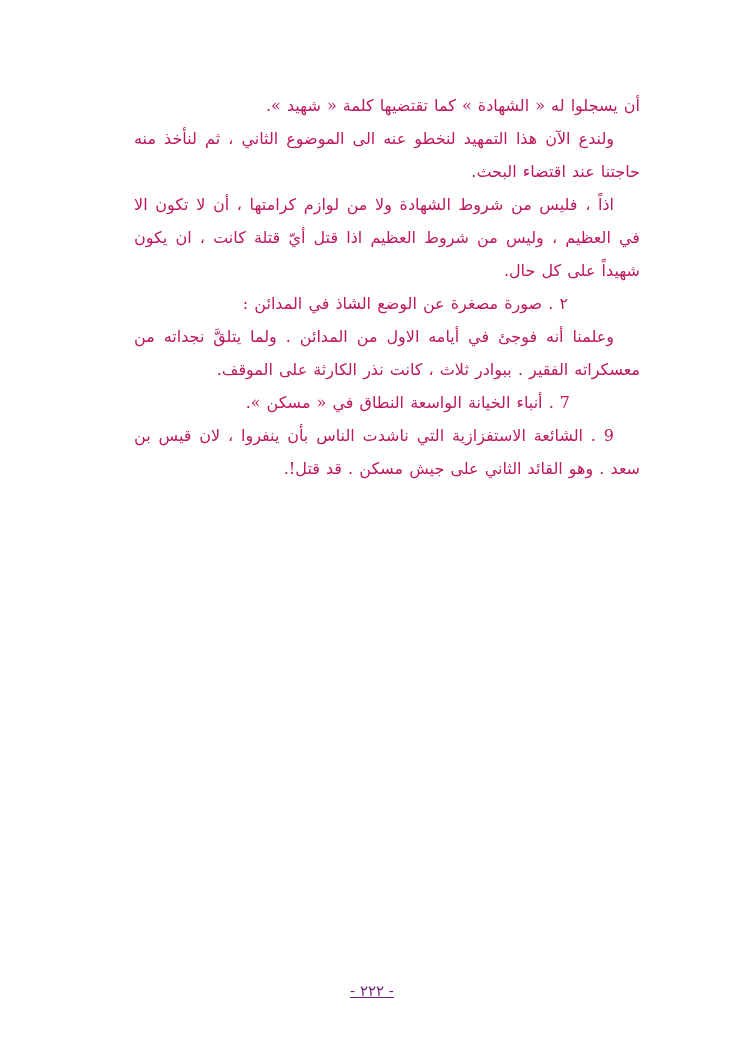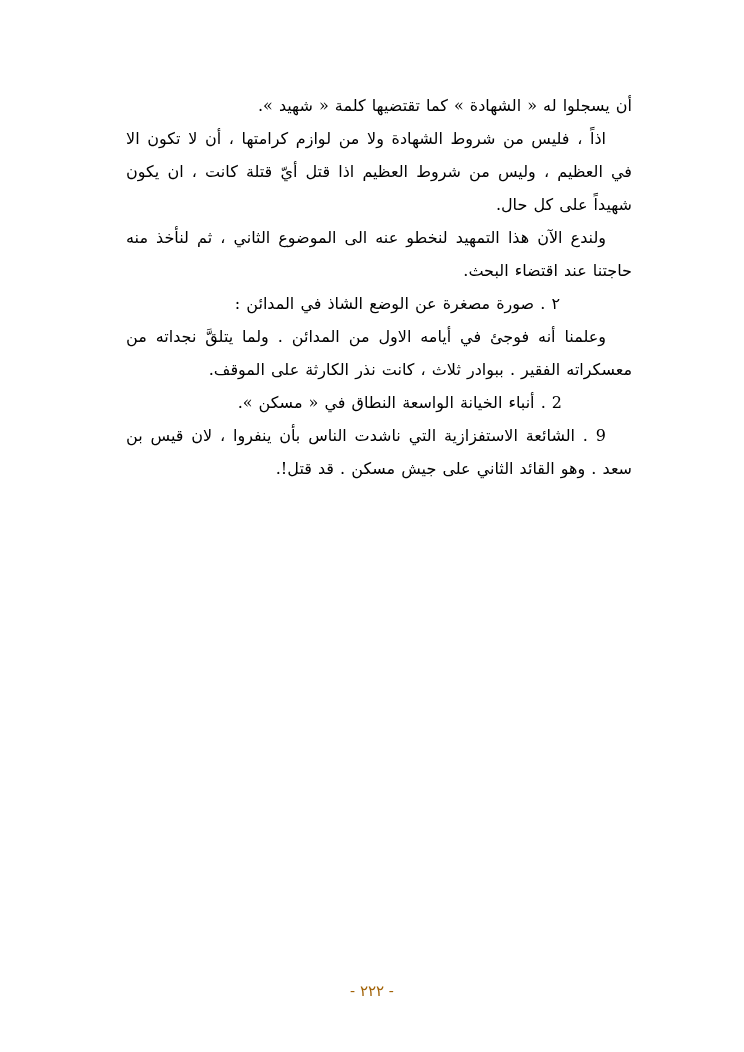--- a/index.html
+++ b/index.html
@@ -15,27 +15,27 @@
     .page {
       position: relative;
       width: 744px;
       height: 1052px;
       background: #ffffff;
       overflow: hidden;
     }
     .text-block {
       position: absolute;
       top: 89px;
-      right: 112px;
+      right: 104px;
       width: 506px;
       direction: rtl;
       unicode-bidi: embed;
       text-align: justify;
       text-align-last: right;
-      color: #000000;
+      color: #be185d;
       font-size: 16px;
       line-height: 33px;
       word-spacing: 1px;
     }
     .text-block p {
       margin: 0;
       padding: 0;
       text-indent: 26px; 
     }
     p.no-indent {
@@ -49,43 +49,44 @@
       text-indent: 70px;
     }
     .page-number {
       position: absolute;
       top: 981px;
       left: 0;
       width: 744px;
       text-align: center;
       direction: rtl;
       font-size: 15px;
-      color: #a16207;
+      color: #701a75;
       line-height: 20px;
+      text-decoration: underline;
     }
   </style>
 </head>
 <body>
 
 <div class="page">
 
   <div class="text-block">
     <p class="no-indent">أن يسجلوا له « الشهادة » كما تقتضيها كلمة « شهيد ».</p>
 
 
+    <p>ولندع الآن هذا التمهيد لنخطو عنه الى الموضوع الثاني ، ثم لنأخذ منه حاجتنا عند اقتضاء البحث.</p>
+
     <p>اذاً ، فليس من شروط الشهادة ولا من لوازم كرامتها ، أن لا تكون الا في العظيم ، وليس من شروط العظيم اذا قتل أيّ قتلة كانت ، ان يكون شهيداً على كل حال.</p>
-
-    <p>ولندع الآن هذا التمهيد لنخطو عنه الى الموضوع الثاني ، ثم لنأخذ منه حاجتنا عند اقتضاء البحث.</p>
 
     <p class="heading">٢ . صورة مصغرة عن الوضع الشاذ في المدائن :</p>
 
 
     <p>وعلمنا أنه فوجئ في أيامه الاول من المدائن . ولما يتلقَّ نجداته من معسكراته الفقير . ببوادر ثلاث ، كانت نذر الكارثة على الموقف.</p>
 
-    <p class="item-single">2 . أنباء الخيانة الواسعة النطاق في « مسكن ».</p>
+    <p class="item-single">7 . أنباء الخيانة الواسعة النطاق في « مسكن ».</p>
 
     <p>9 . الشائعة الاستفزازية التي ناشدت الناس بأن ينفروا ، لان قيس بن سعد . وهو القائد الثاني على جيش مسكن . قد قتل!.</p>
 
   </div>
 
   <div class="page-number">- ٢٢٢ -</div>
 
 </div>
 
 </body></html>

